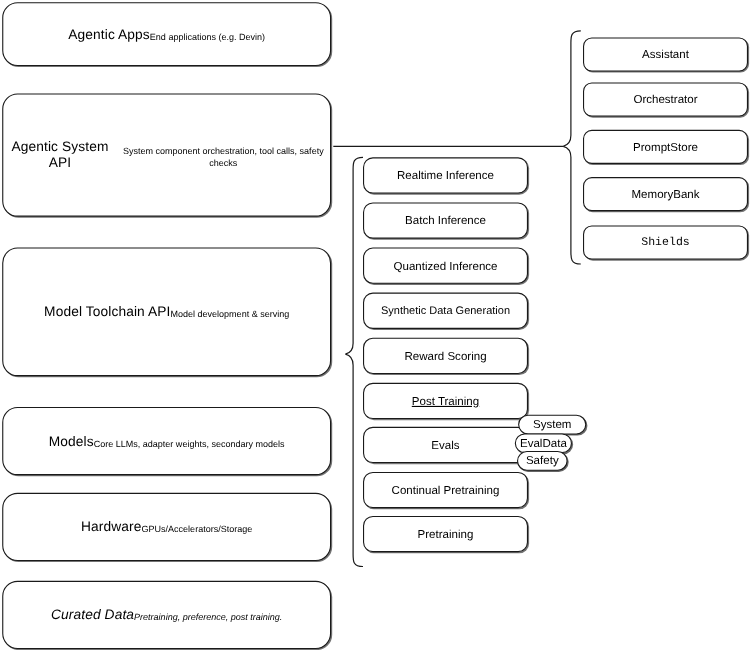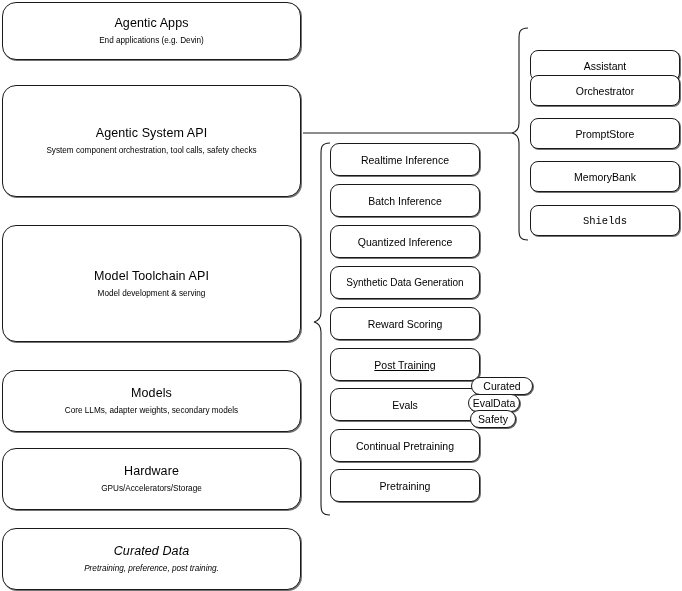--- a/index.html
+++ b/index.html
@@ -17,21 +17,21 @@
   }
 
   
   .box {
     position: absolute;
     box-sizing: border-box;
     background: #ffffff;
     border: 1px solid #1a1a1a;
     border-radius: 12px;
     display: flex;
-    flex-direction: column;
+    flex-direction: row;
     align-items: center;
     justify-content: center;
     text-align: center;
     color: #000000;
     box-shadow: 1px 1px 0 rgba(0,0,0,0.55);
   }
 
   
   .layer-box {
     left: 2px;
@@ -182,30 +182,30 @@
     <span>Evals</span>
   </div>
   <div class="box mid-box" style="top:429px;">
     <span>Continual Pretraining</span>
   </div>
   <div class="box mid-box" style="top:469px;">
     <span>Pretraining</span>
   </div>
 
   <div class="pill" style="left:471px; top:377px; width:62px; height:18px;">
-    <span>Curated</span>
+    <span>System</span>
   </div>
   <div class="pill" style="left:468px; top:394px; width:52px; height:18px;">
     <span>EvalData</span>
   </div>
   <div class="pill" style="left:470px; top:410px; width:46px; height:18px;">
     <span>Safety</span>
   </div>
 
-  <div class="box right-box" style="top:50px;">
+  <div class="box right-box" style="top:34px;">
     <span>Assistant</span>
   </div>
   <div class="box right-box" style="top:75px;">
     <span>Orchestrator</span>
   </div>
   <div class="box right-box" style="top:118px;">
     <span>PromptStore</span>
   </div>
   <div class="box right-box" style="top:161px;text-align:center;">
     <span>MemoryBank</span>

